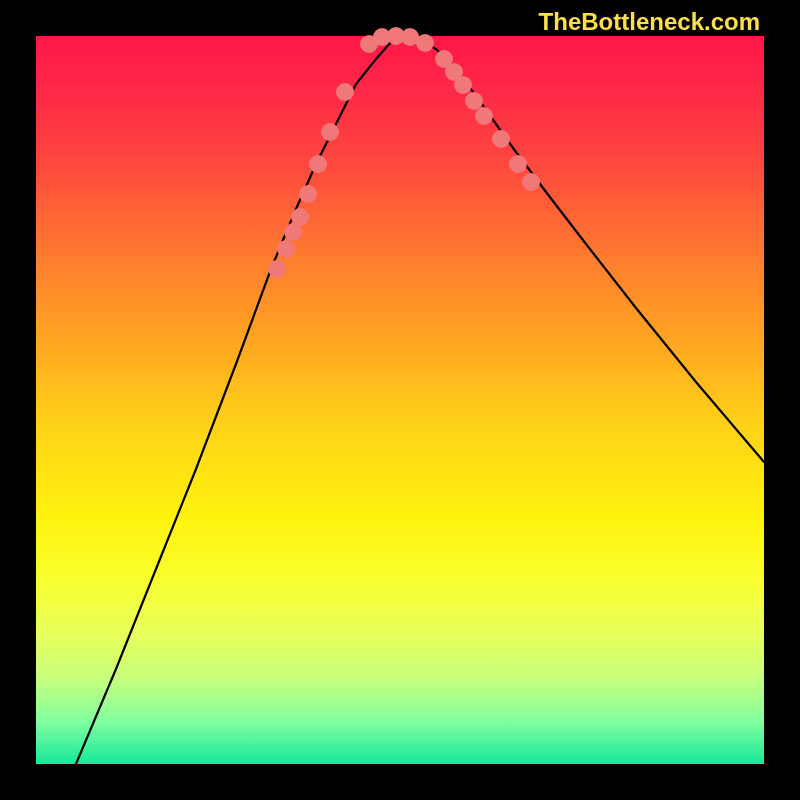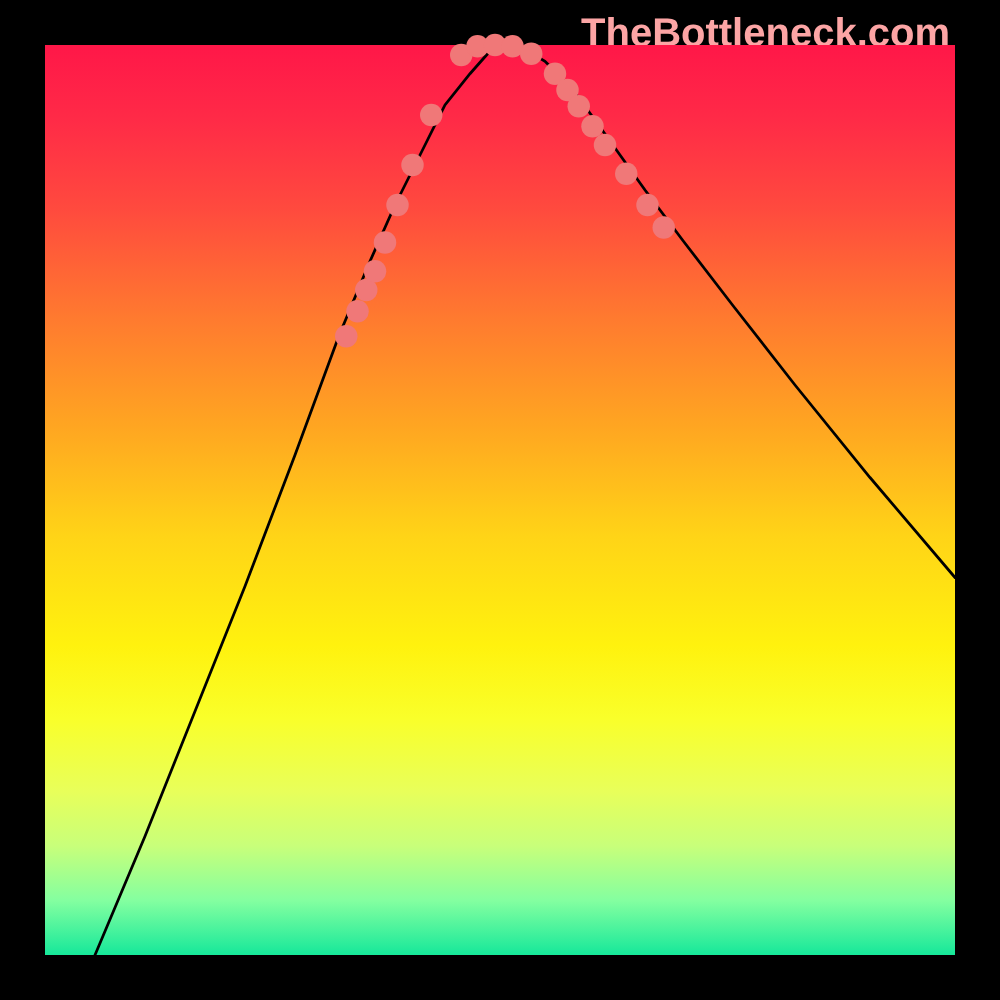--- a/index.html
+++ b/index.html
@@ -29,23 +29,23 @@
       #c8ff7a 88%,
       #84ffa0 94%,
       #16e89a 100%
     );
   }
   .watermark {
     position: absolute;
     top: 8px;
     right: 40px;
     font-family: Arial, Helvetica, sans-serif;
-    font-size: 32px;
+    font-size: 24px;
     font-weight: 600;
-    color: #fca5a5;
+    color: #fde047;
   }
   svg.curve {
     position: absolute;
     left: 0; top: 0;
     width: 100%; height: 100%;
     overflow: visible;
   }
 </style>
 </head>
 <body>

